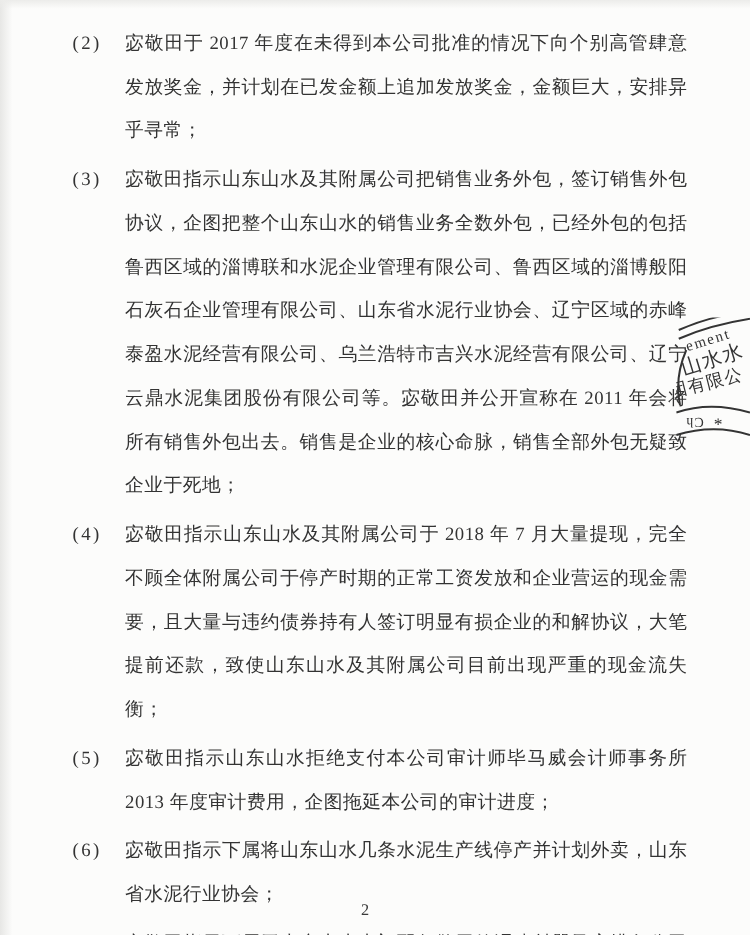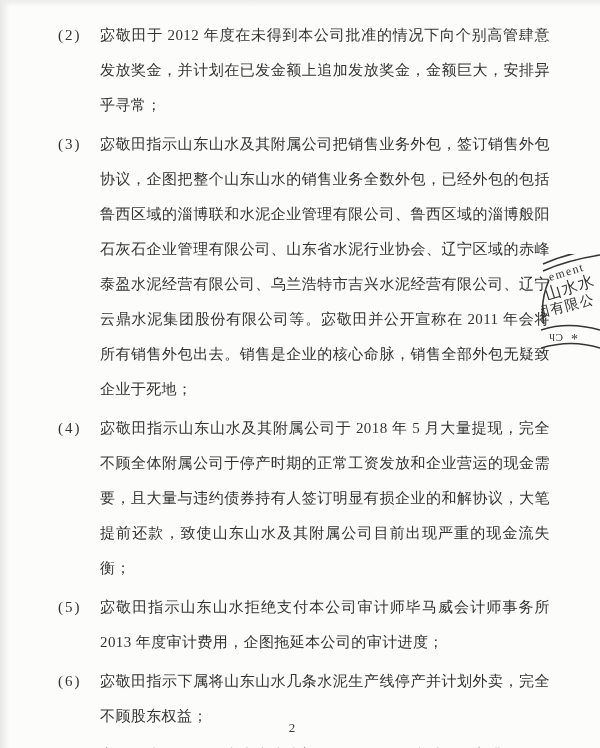--- a/index.html
+++ b/index.html
@@ -81,41 +81,41 @@
 </head>
 <body>
 
 <div class="scan-edge-left"></div>
 <div class="scan-edge-top"></div>
 
 <div class="doc">
 
   <div class="item">
     <div class="item-num">(2)</div>
-    <div class="item-text">宓敬田于 2012 年度在未得到本公司批准的情况下向个别高管肆意发放奖金，并计划在已发金额上追加发放奖金，金额巨大，安排异乎寻常；</div>
+    <div class="item-text">宓敬田于 2017 年度在未得到本公司批准的情况下向个别高管肆意发放奖金，并计划在已发金额上追加发放奖金，金额巨大，安排异乎寻常；</div>
   </div>
 
   <div class="item">
     <div class="item-num">(3)</div>
     <div class="item-text">宓敬田指示山东山水及其附属公司把销售业务外包，签订销售外包协议，企图把整个山东山水的销售业务全数外包，已经外包的包括鲁西区域的淄博联和水泥企业管理有限公司、鲁西区域的淄博般阳石灰石企业管理有限公司、山东省水泥行业协会、辽宁区域的赤峰泰盈水泥经营有限公司、乌兰浩特市吉兴水泥经营有限公司、辽宁云鼎水泥集团股份有限公司等。宓敬田并公开宣称在 2011 年会将所有销售外包出去。销售是企业的核心命脉，销售全部外包无疑致企业于死地；</div>
   </div>
 
   <div class="item">
     <div class="item-num">(4)</div>
-    <div class="item-text">宓敬田指示山东山水及其附属公司于 2018 年 5 月大量提现，完全不顾全体附属公司于停产时期的正常工资发放和企业营运的现金需要，且大量与违约债券持有人签订明显有损企业的和解协议，大笔提前还款，致使山东山水及其附属公司目前出现严重的现金流失衡；</div>
+    <div class="item-text">宓敬田指示山东山水及其附属公司于 2018 年 7 月大量提现，完全不顾全体附属公司于停产时期的正常工资发放和企业营运的现金需要，且大量与违约债券持有人签订明显有损企业的和解协议，大笔提前还款，致使山东山水及其附属公司目前出现严重的现金流失衡；</div>
   </div>
 
   <div class="item">
     <div class="item-num">(5)</div>
     <div class="item-text">宓敬田指示山东山水拒绝支付本公司审计师毕马威会计师事务所 2013 年度审计费用，企图拖延本公司的审计进度；</div>
   </div>
 
   <div class="item">
     <div class="item-num">(6)</div>
-    <div class="item-text">宓敬田指示下属将山东山水几条水泥生产线停产并计划外卖，完全不顾股东权益；</div>
+    <div class="item-text">宓敬田指示下属将山东山水几条水泥生产线停产并计划外卖，山东省水泥行业协会；</div>
   </div>
 
   <div class="item">
     <div class="item-num">(7)</div>
     <div class="item-text">宓敬田指示下属于山东山水大门配备警用催泪喷射器及安排各公司以大区为单位上交公章，最终都交到集团办公室赵玉彩处；及</div>
   </div>
 
 </div>
 
 <div class="page-number">2</div>

